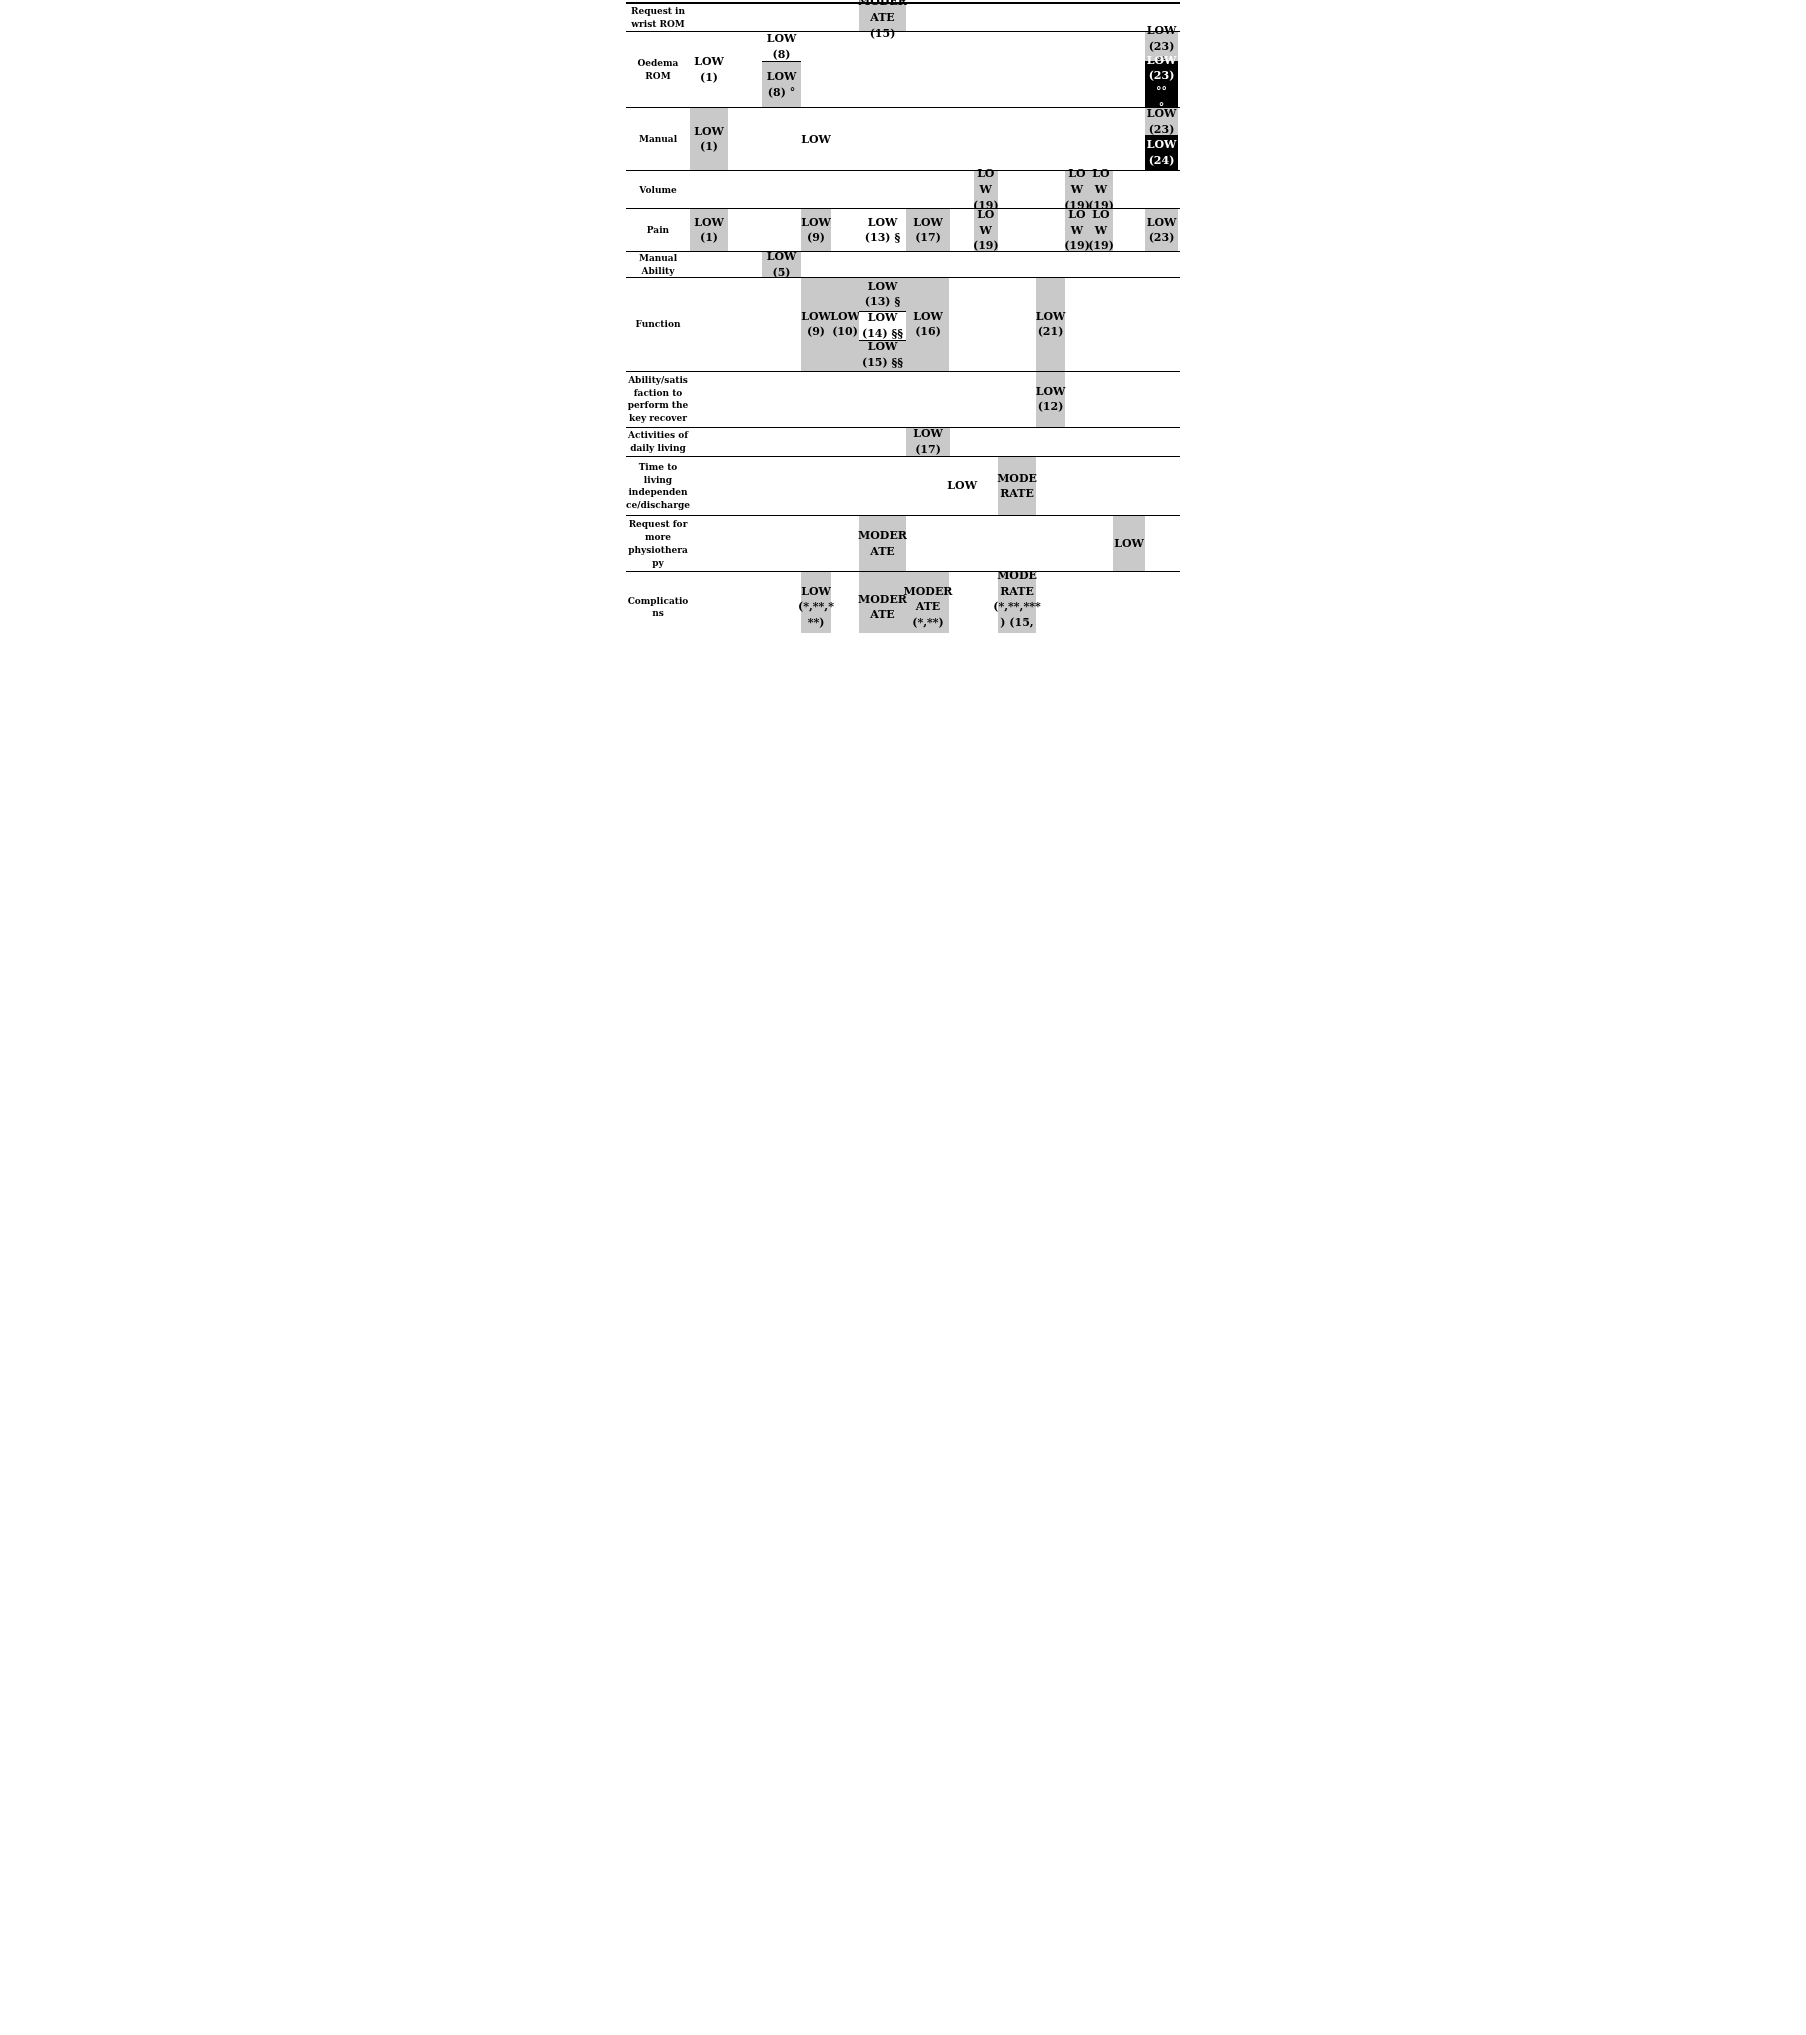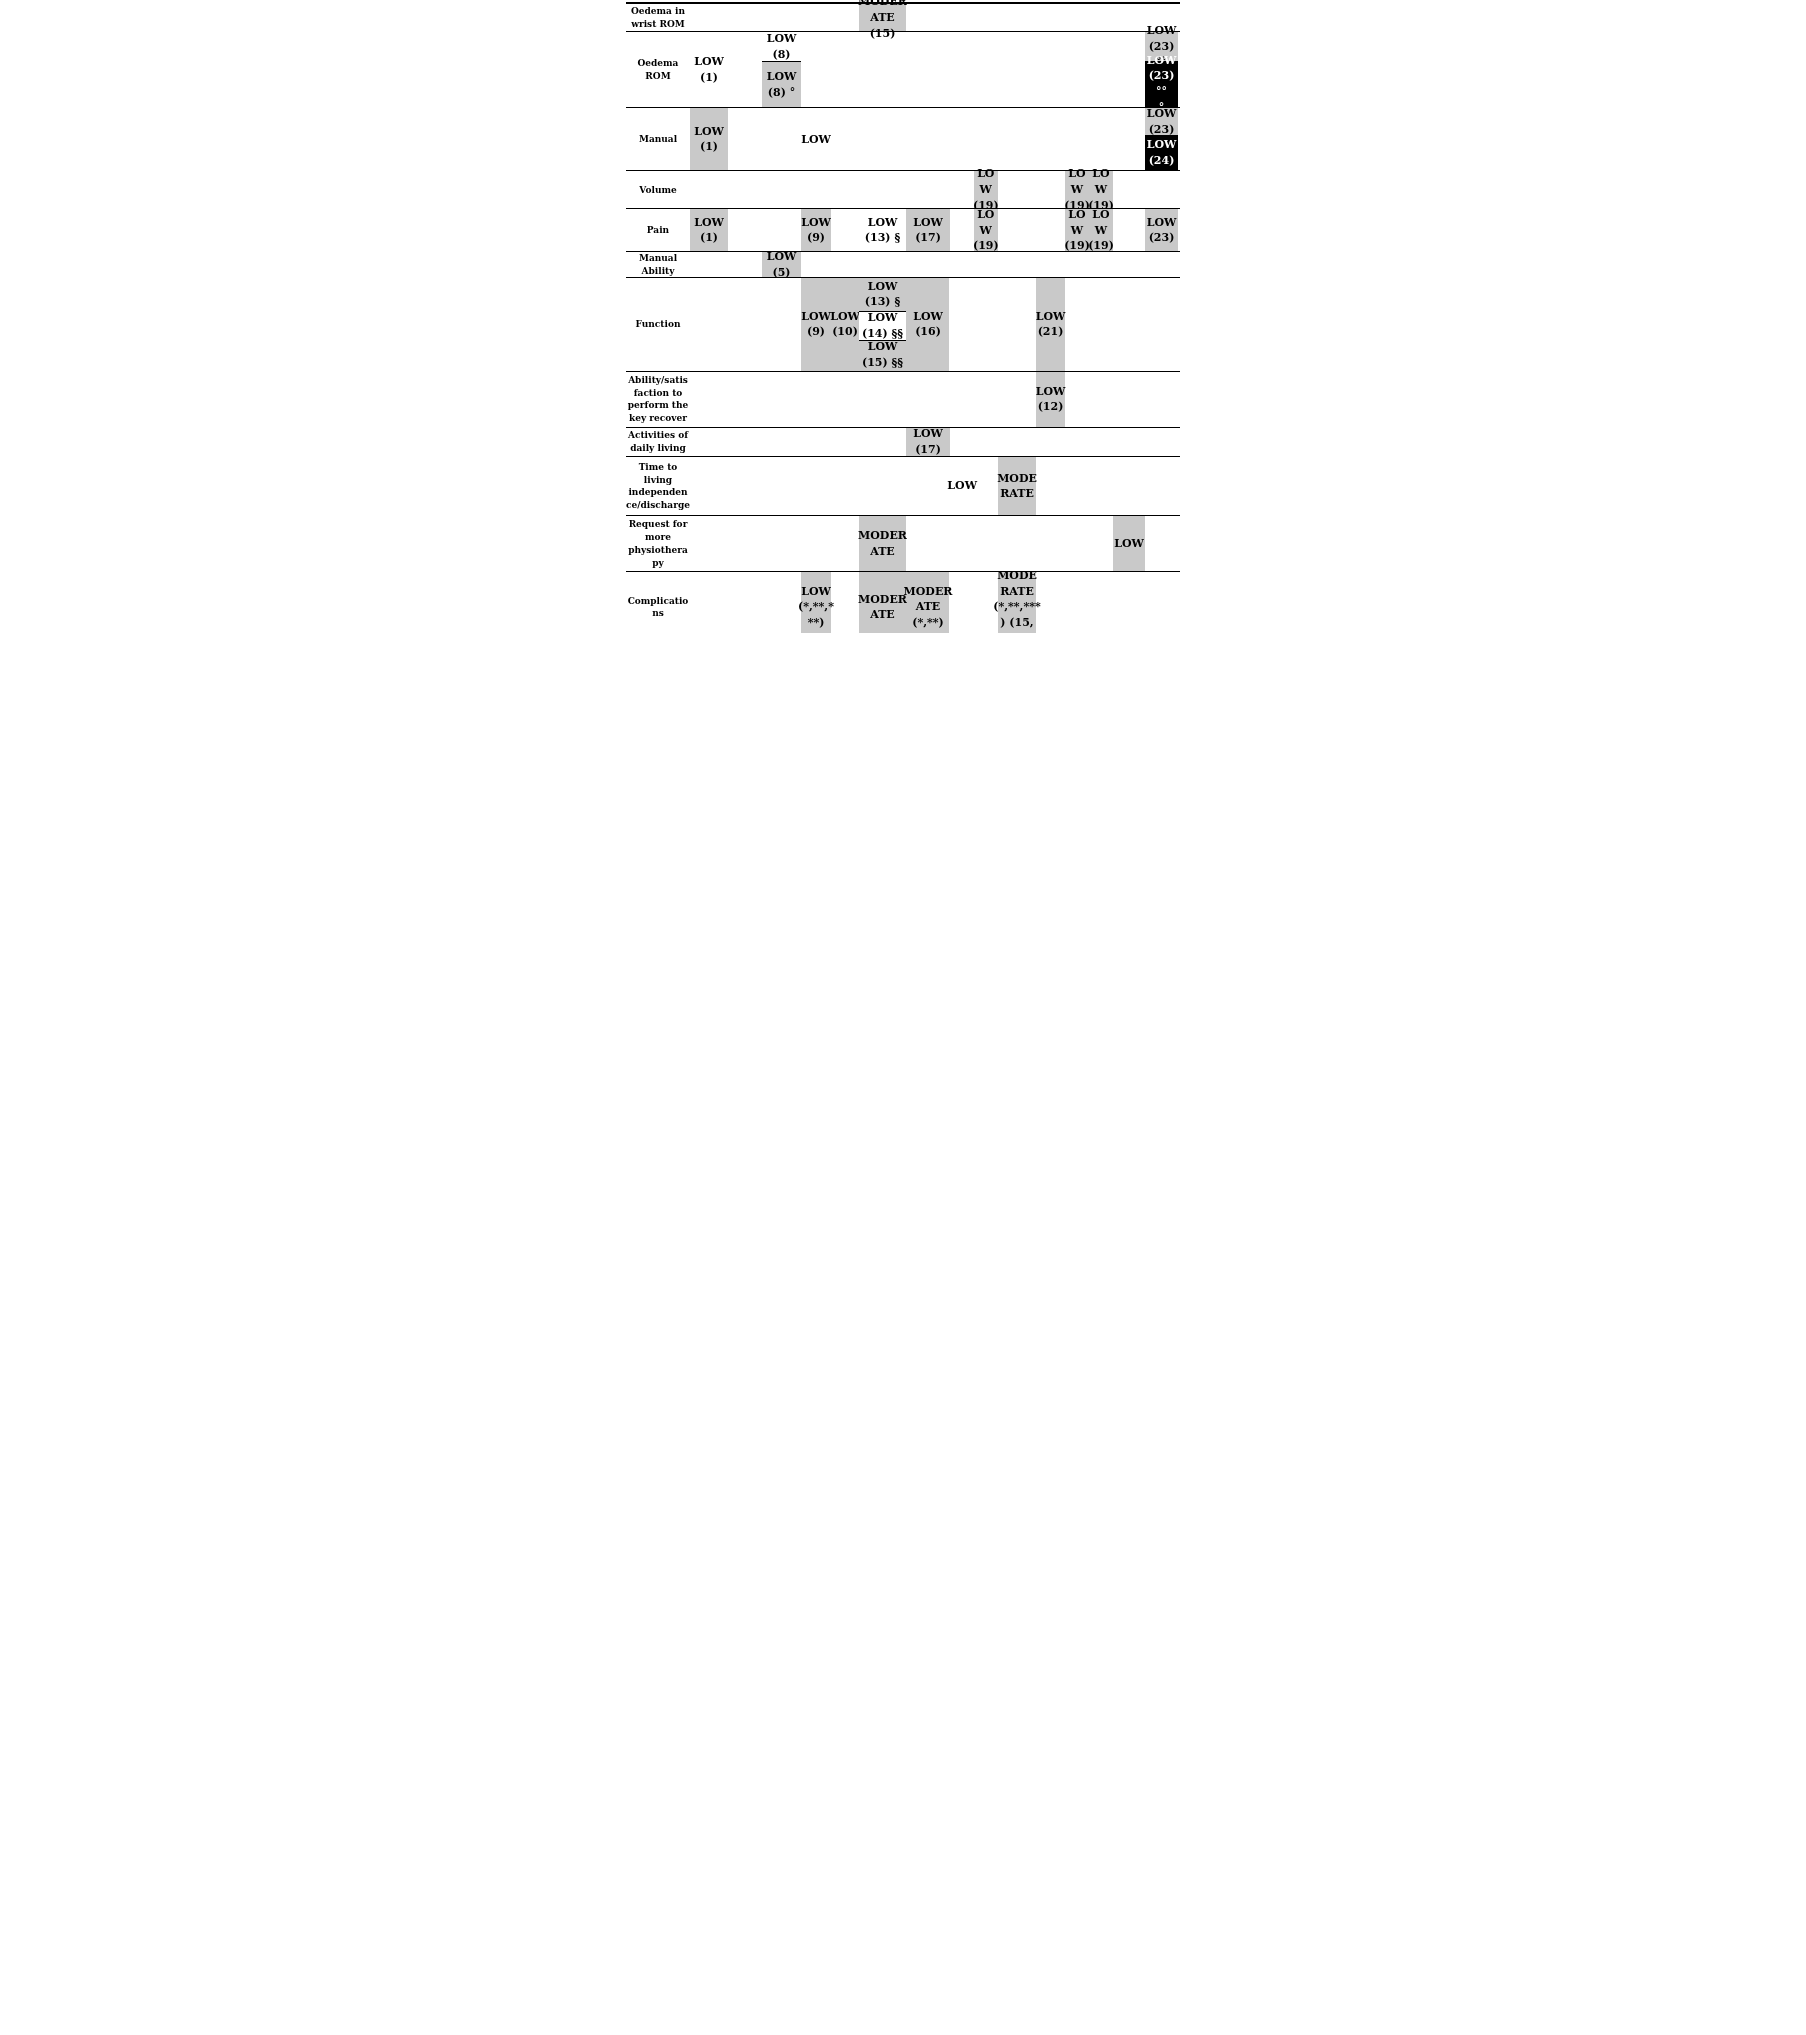--- a/index.html
+++ b/index.html
@@ -31,21 +31,21 @@
   .whitebox { background:#fff; border-top:1.2px solid #000; border-bottom:1.2px solid #000; }
   .subdivider { border-bottom:1.2px solid #000; }
 </style>
 </head>
 <body>
 
 <div class="page">
   <div class="grade-table">
 
     <div class="row" style="height:27px;">
-      <div class="rowlabel">Oedema in
+      <div class="rowlabel">Request in
 wrist ROM</div>
       <div class="cell full gray" style="left:233px;width:47px;">MODER
 ATE (15)</div>
     </div>
 
     <div class="row" style="height:75px;">
       <div class="rowlabel">Oedema
 ROM</div>
       <div class="cell full" style="left:64px;width:38px;">LOW
 (1)</div>

